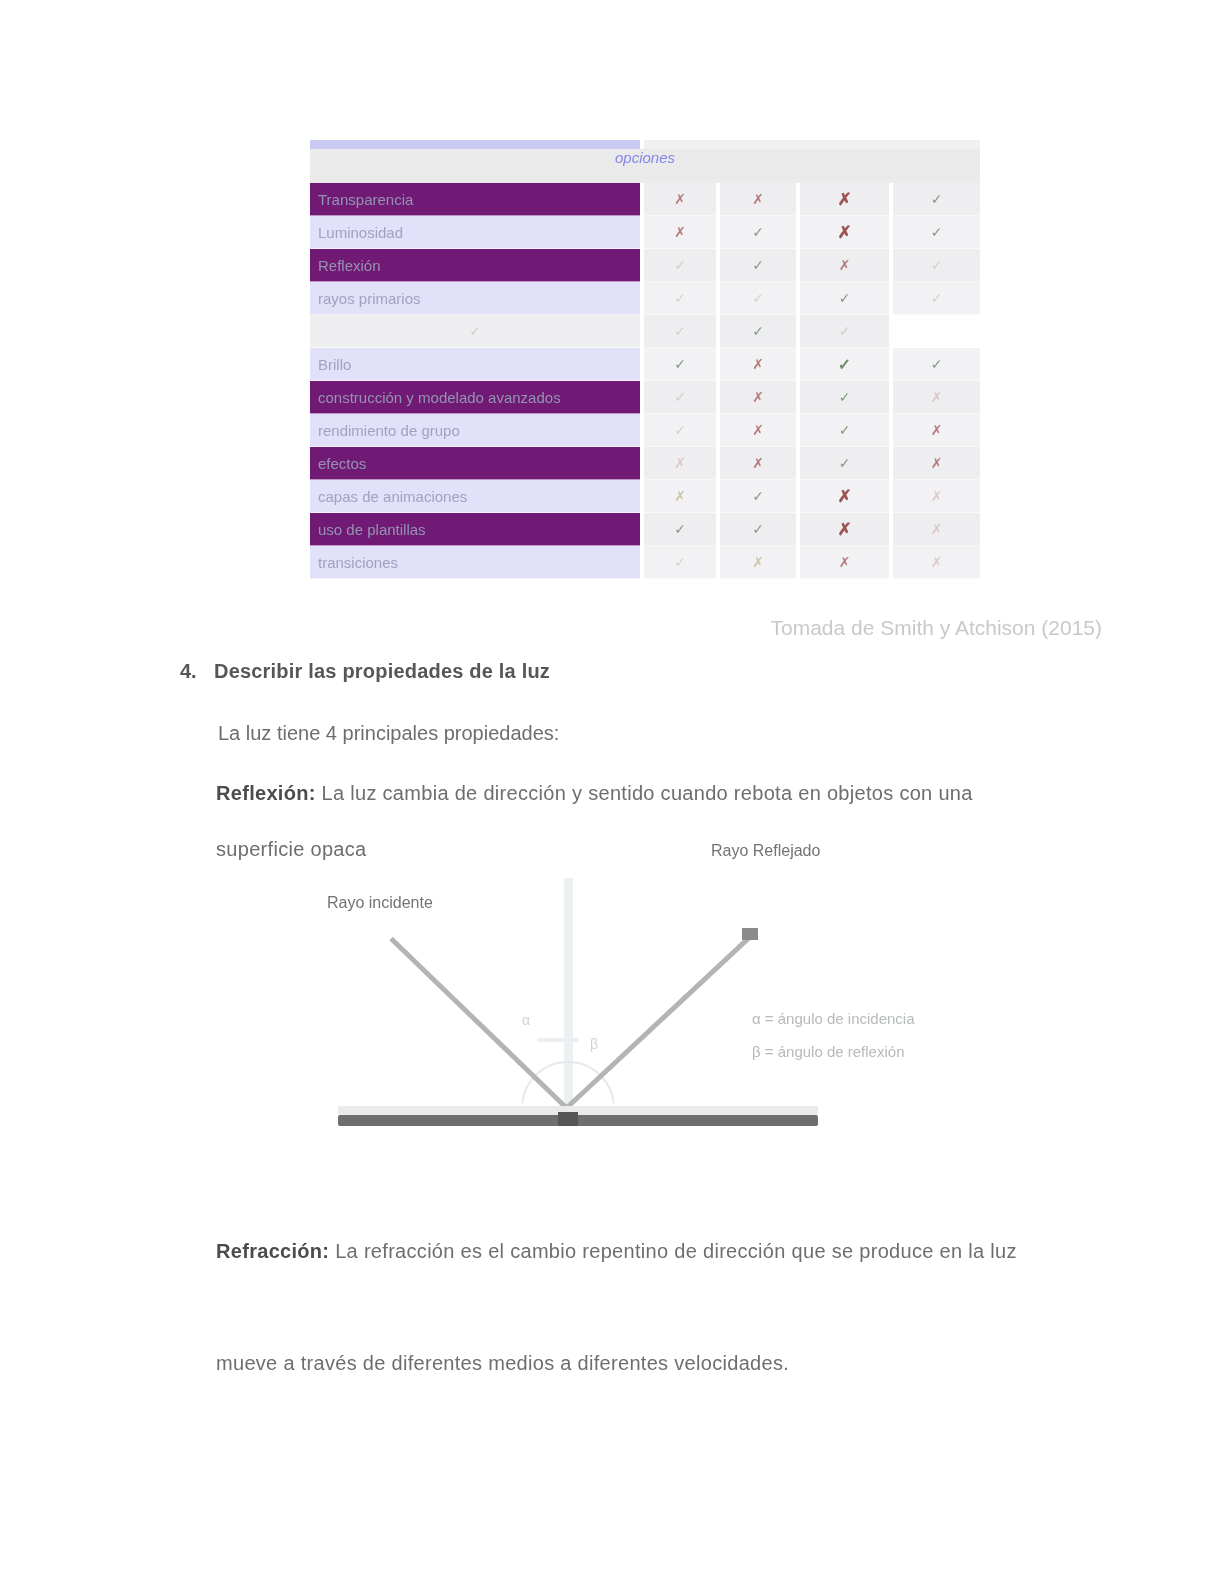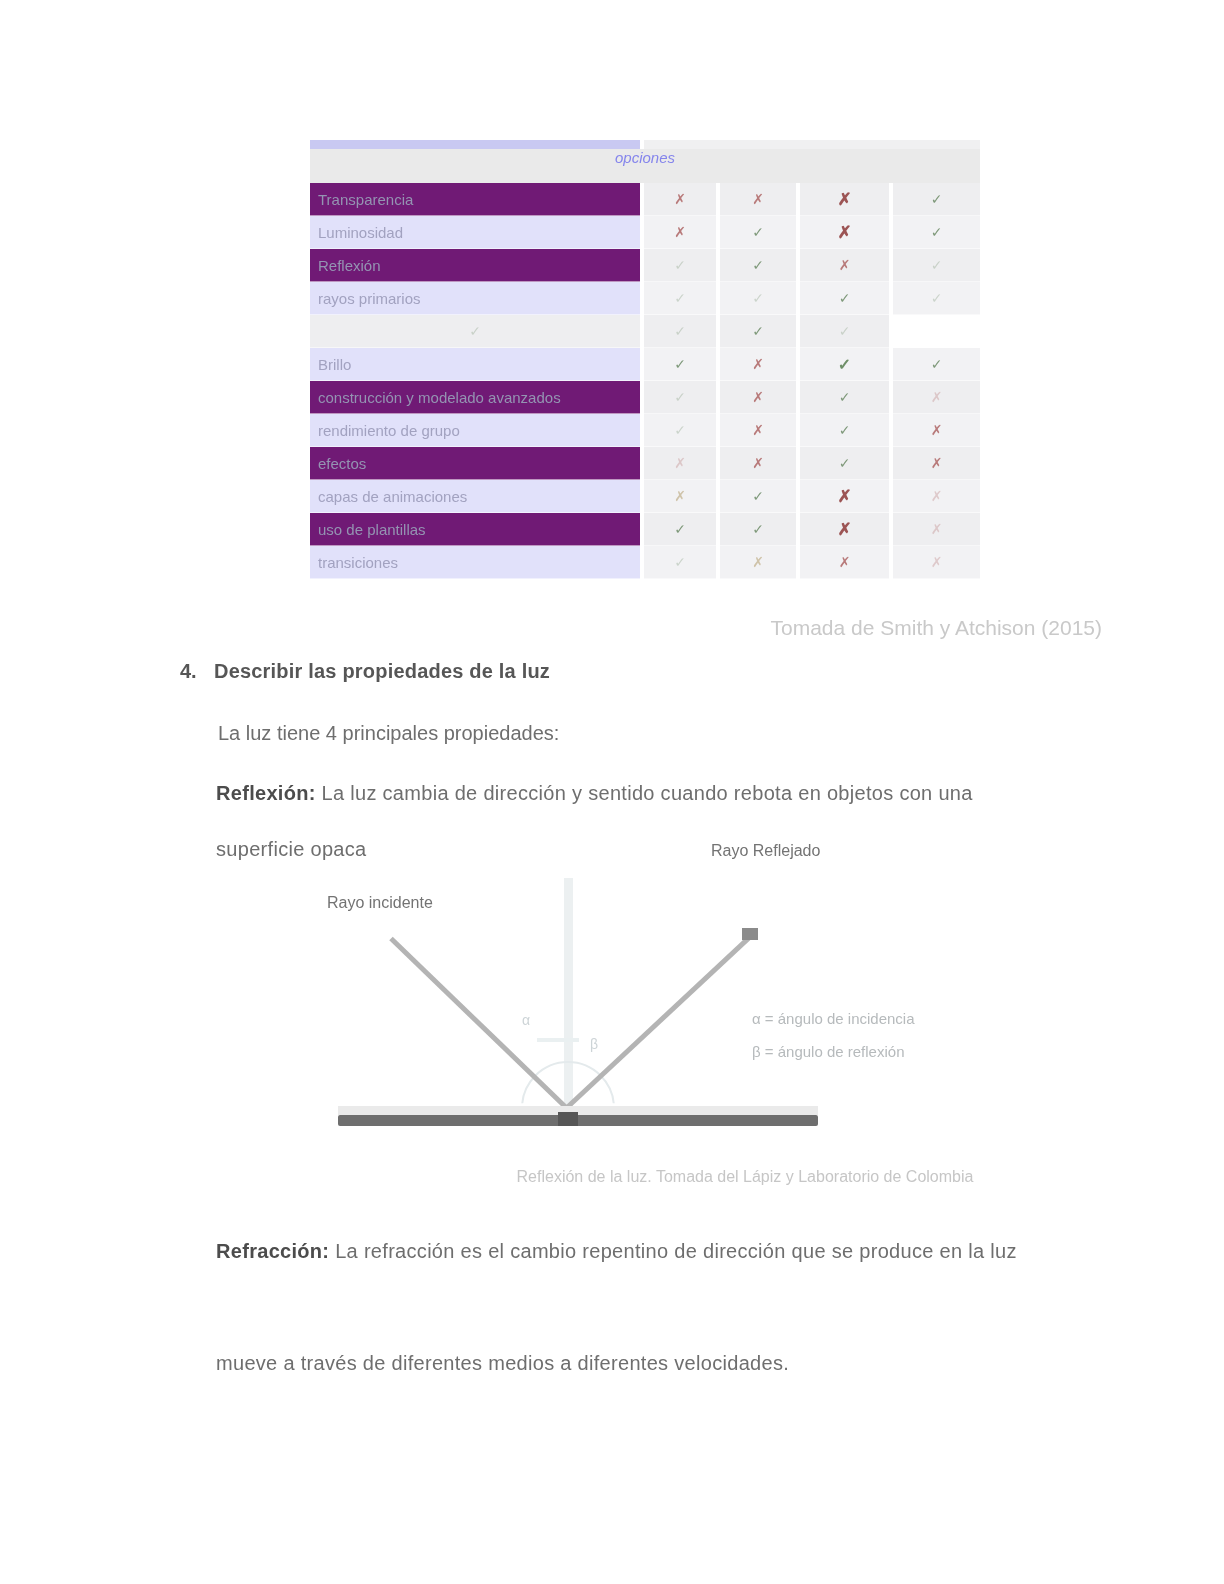--- a/index.html
+++ b/index.html
@@ -285,18 +285,17 @@
     <div class="abs surface-bar"></div>
     <div class="abs vertex-sq"></div>
     <div class="abs ray-label lbl-incident">Rayo incidente</div>
     <div class="abs ray-label lbl-reflected">Rayo Reflejado</div>
     <div class="abs angle-label ang-a">α</div>
     <div class="abs angle-label ang-b">β</div>
     <div class="abs legend-line leg1">α = ángulo de incidencia</div>
     <div class="abs legend-line leg2">β = ángulo de reflexión</div>
   </div>
 
-  <div class="abs diag-caption">Reflexión de la luz. Tomada del Lápiz y Laboratorio de Colombia</div>
 
   <div class="abs para p-refr1"><b>Refracción:</b><span> La refracción es el cambio repentino de dirección que se produce en la luz</span></div>
   <div class="abs para p-refr3">mueve a través de diferentes medios a diferentes velocidades.</div>
 
 </div>
 
 </body></html>

